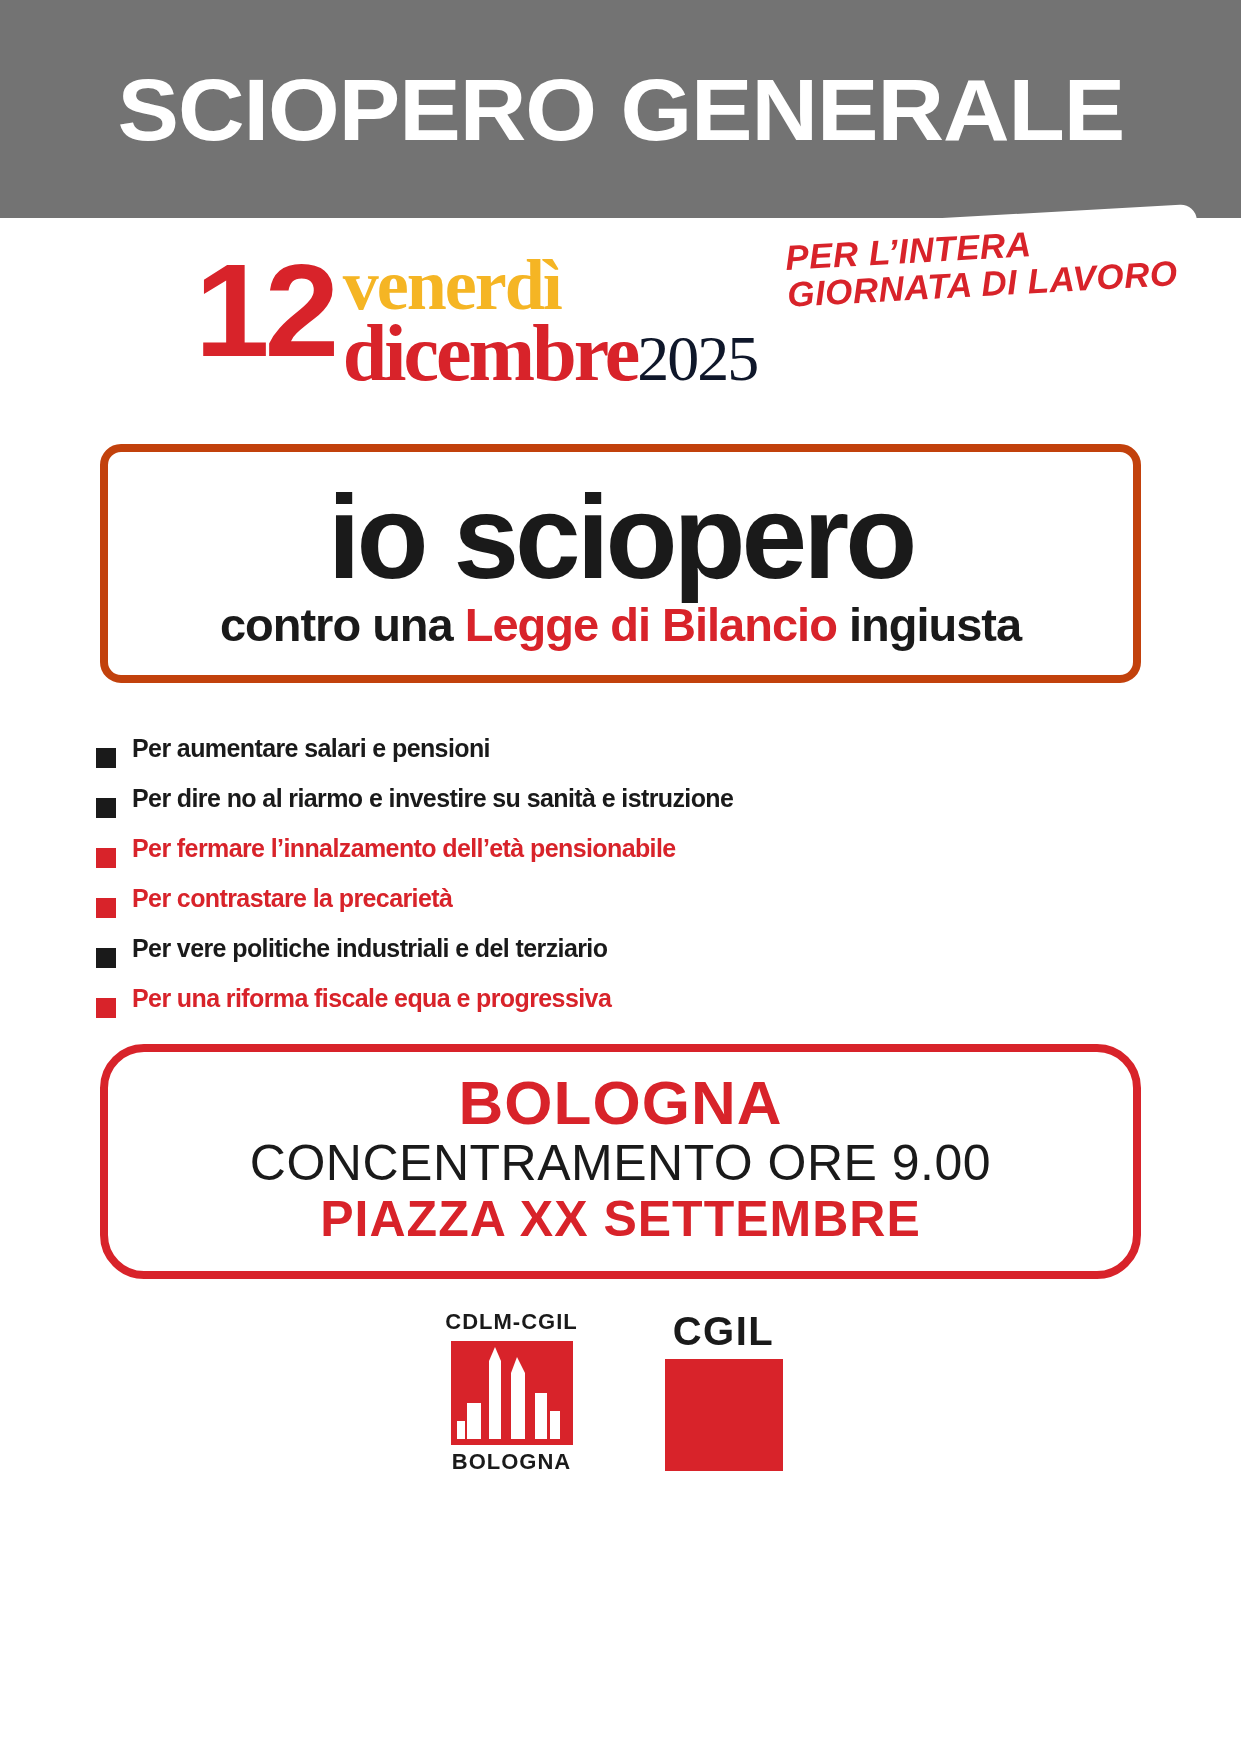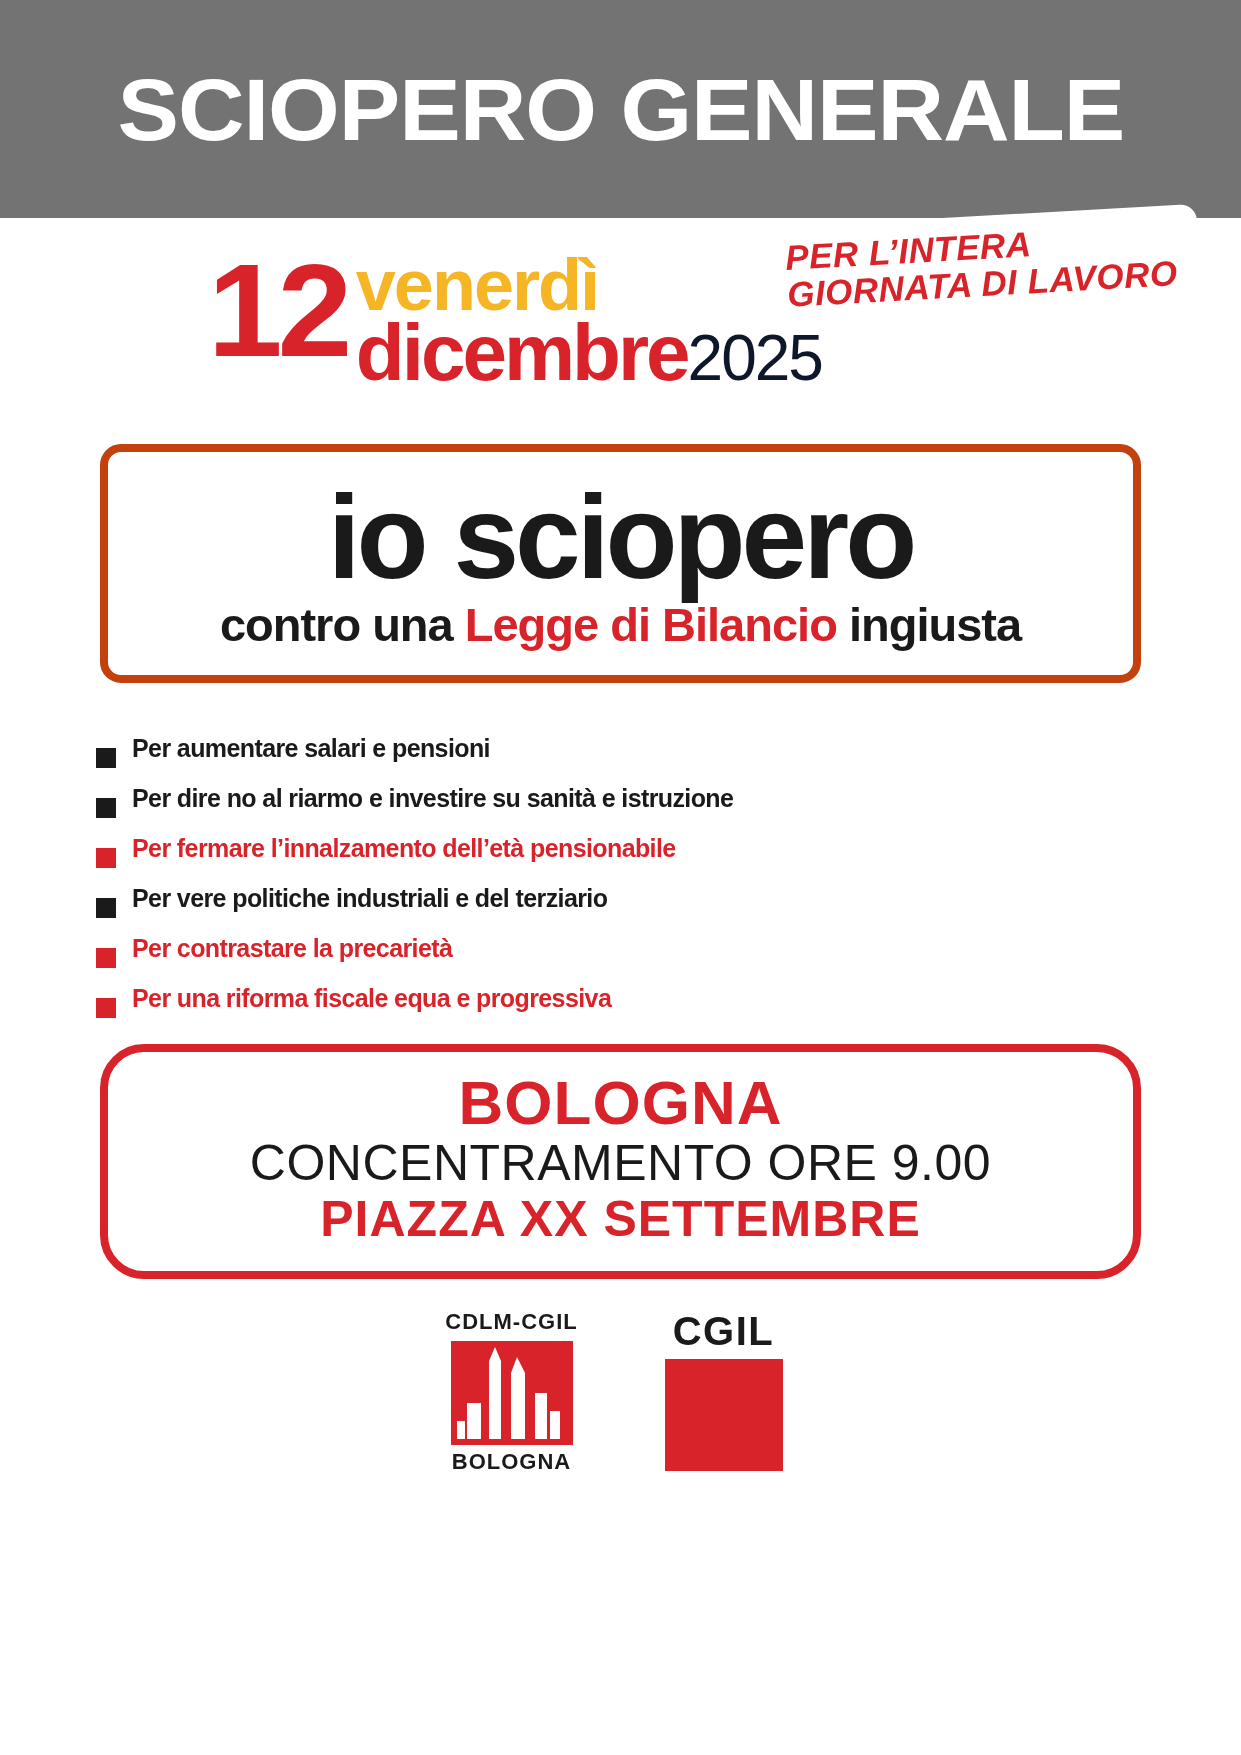--- a/index.html
+++ b/index.html
@@ -40,37 +40,38 @@
 
   
   .date-block {
     position: relative;
     padding: 16px 0 0 0;
     height: 220px;
     box-sizing: border-box;
   }
   .date-row {
     position: absolute;
-    left: 209px;
+    left: 196px;
     top: 32px;
     display: flex;
     align-items: flex-start;
   }
   .day-number {
     color: #d8232a;
     font-weight: bold;
     font-size: 132px;
     line-height: 0.92;
     letter-spacing: -5px;
     transform: scaleX(1.02);
   }
   .date-words {
     margin-left: 10px;
     display: flex;
     flex-direction: column;
+    font-family: Liberation Serif, serif;
   }
   .weekday {
     color: #f5b524;
     font-weight: bold;
     font-size: 72px;
     line-height: 0.82;
     letter-spacing: -2px;
     margin-top: 6px;
   }
   .monthline {
@@ -279,27 +280,27 @@
     <span class="bullet-text">Per aumentare salari e pensioni</span>
   </div>
   <div class="bullet dark">
     <span class="bullet-mark"></span>
     <span class="bullet-text">Per dire no al riarmo e investire su sanità e istruzione</span>
   </div>
   <div class="bullet red">
     <span class="bullet-mark"></span>
     <span class="bullet-text">Per fermare l’innalzamento dell’età pensionabile</span>
   </div>
+  <div class="bullet red">
+    <span class="bullet-mark"></span>
+    <span class="bullet-text">Per contrastare la precarietà</span>
+  </div>
   <div class="bullet dark">
     <span class="bullet-mark"></span>
     <span class="bullet-text">Per vere politiche industriali e del terziario</span>
-  </div>
-  <div class="bullet red">
-    <span class="bullet-mark"></span>
-    <span class="bullet-text">Per contrastare la precarietà</span>
   </div>
   <div class="bullet red">
     <span class="bullet-mark"></span>
     <span class="bullet-text">Per una riforma fiscale equa e progressiva</span>
   </div>
 </div>
 
 <div class="place-box">
   <div class="place-city">BOLOGNA</div>
   <div class="place-time">CONCENTRAMENTO ORE 9.00</div>

